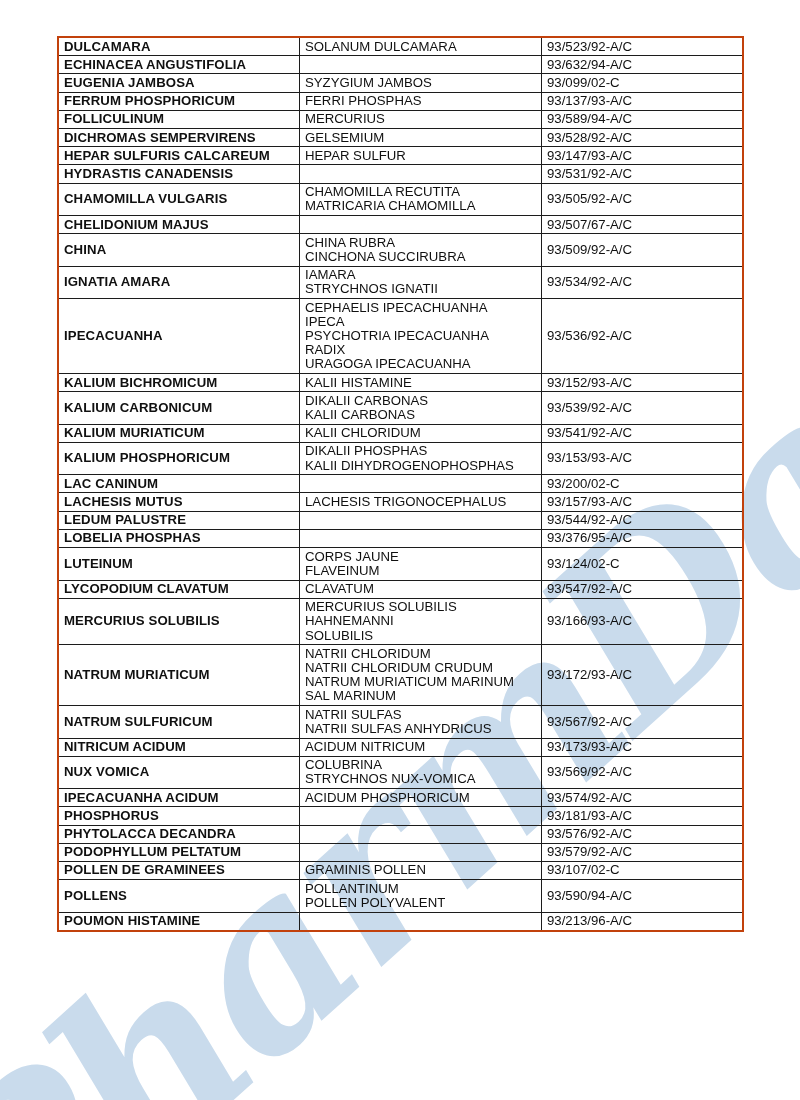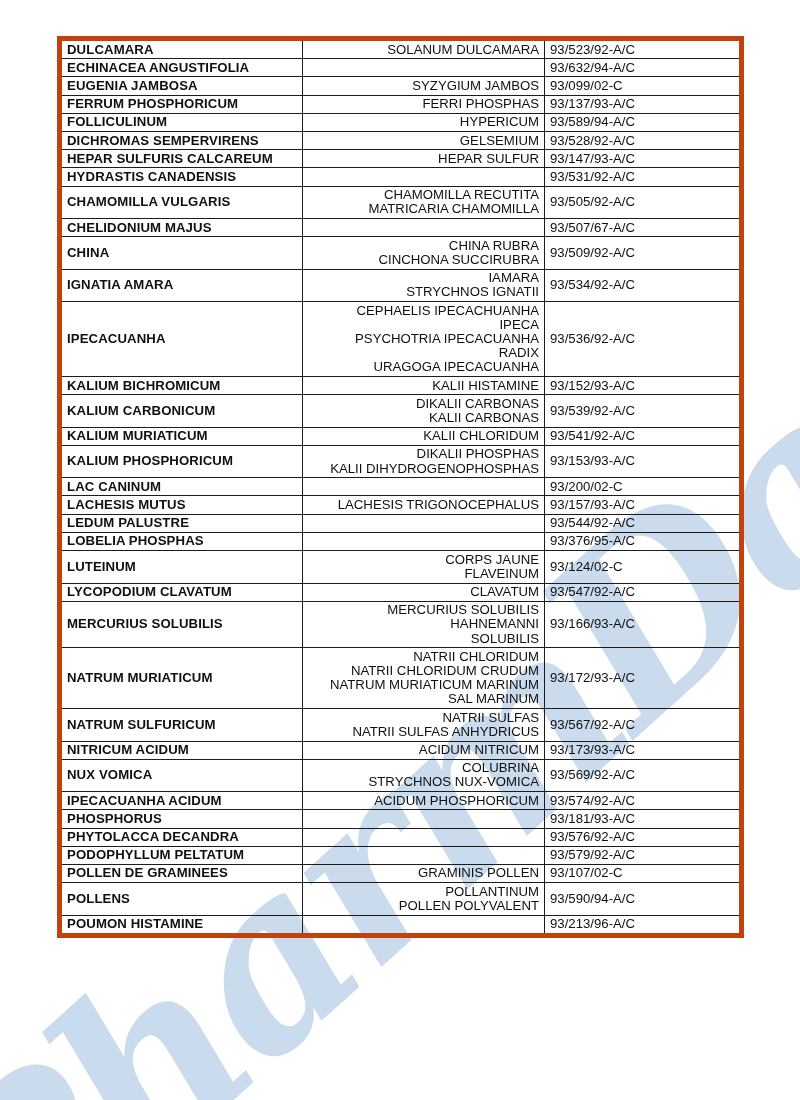--- a/index.html
+++ b/index.html
@@ -33,38 +33,38 @@
     pointer-events: none;
   }
   table.registry {
     position: absolute;
     left: 57px;
     top: 36px;
     width: 687px;
     z-index: 1;
     border-collapse: collapse;
     table-layout: fixed;
-    border: 5px solid #c2410c;
+    border: 2px solid #c2410c;
   }
   table.registry td {
     border: 1.5px solid #1c1c1c;
     padding: 1.5px 5px;
     vertical-align: middle;
     font-size: 13.2px;
     line-height: 14.2px;
     color: #101010;
     background: transparent;
     overflow: hidden;
   }
   td.c-name {
     width: 230px;
     font-weight: bold;
     letter-spacing: 0.1px;
   }
-  td.c-syn  { width: 231px; text-align: right; }
+  td.c-syn  { width: 231px; }
   td.c-code { width: auto; }
 </style>
 </head>
 <body>
 
 <div class="page">
   <div class="watermark" style="color: rgb(201, 219, 236);">PharmData s. r. o.</div>
 
   <table class="registry">
     <tbody>
@@ -90,21 +90,21 @@
         <tr>
           <td class="c-name">FERRUM PHOSPHORICUM</td>
           <td class="c-syn">
             <div>FERRI PHOSPHAS</div>
           </td>
           <td class="c-code">93/137/93-A/C</td>
         </tr>
         <tr>
           <td class="c-name">FOLLICULINUM</td>
           <td class="c-syn">
-            <div>HYPERICUM</div>
+            <div>MERCURIUS</div>
           </td>
           <td class="c-code">93/589/94-A/C</td>
         </tr>
         <tr>
           <td class="c-name">DICHROMAS SEMPERVIRENS</td>
           <td class="c-syn">
             <div>GELSEMIUM</div>
           </td>
           <td class="c-code">93/528/92-A/C</td>
         </tr>

